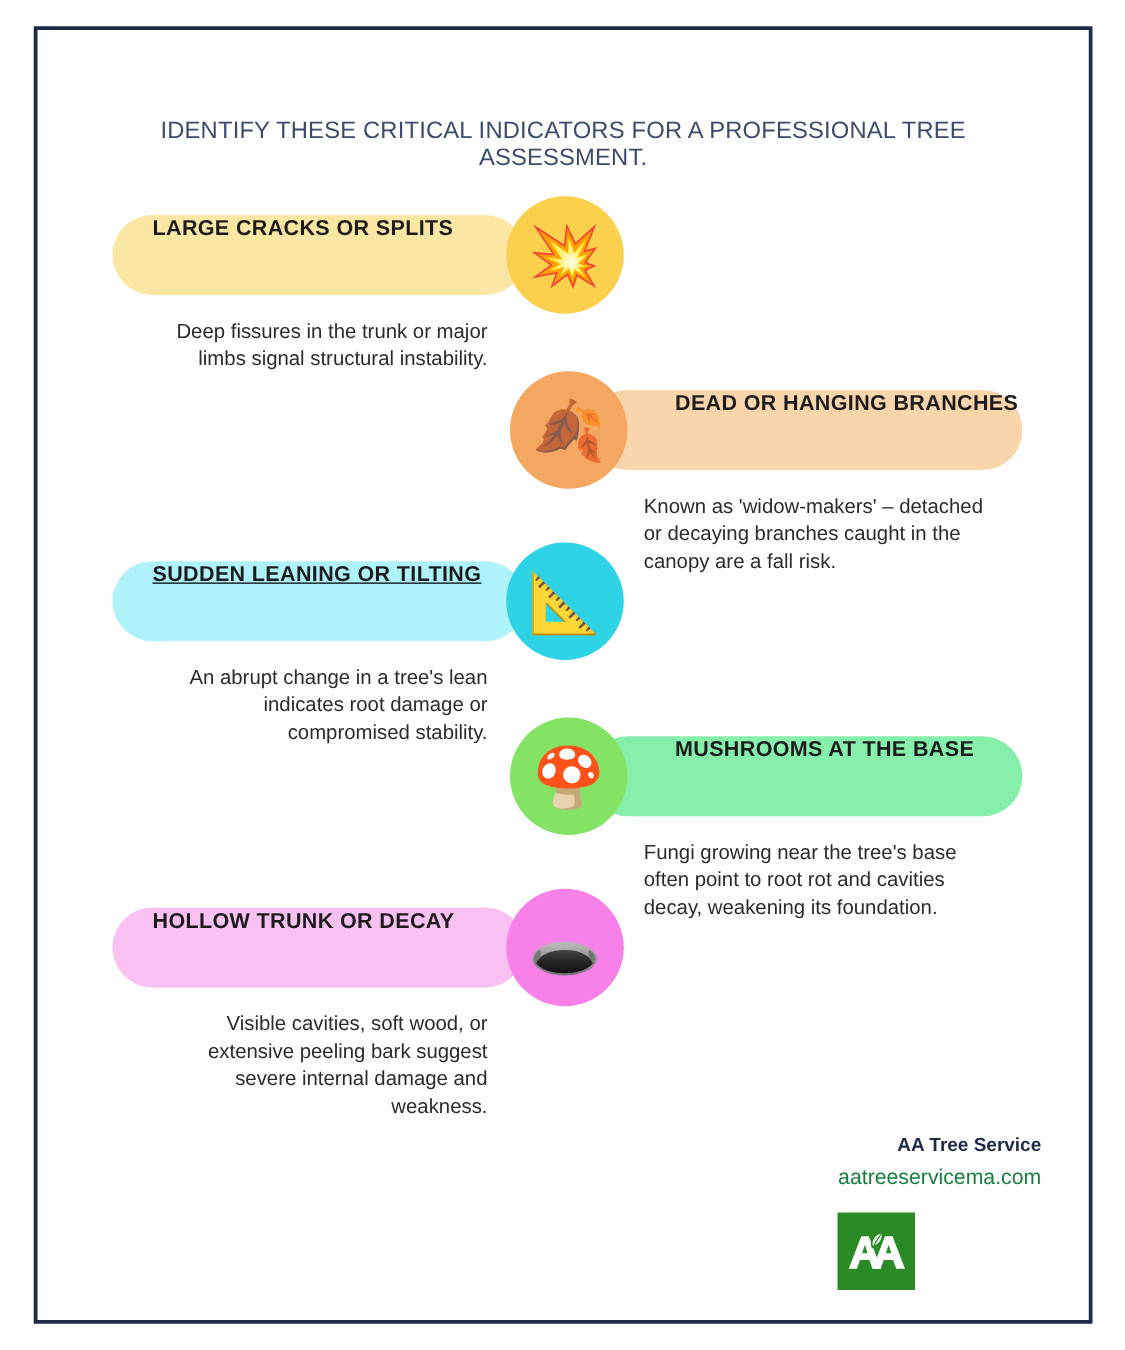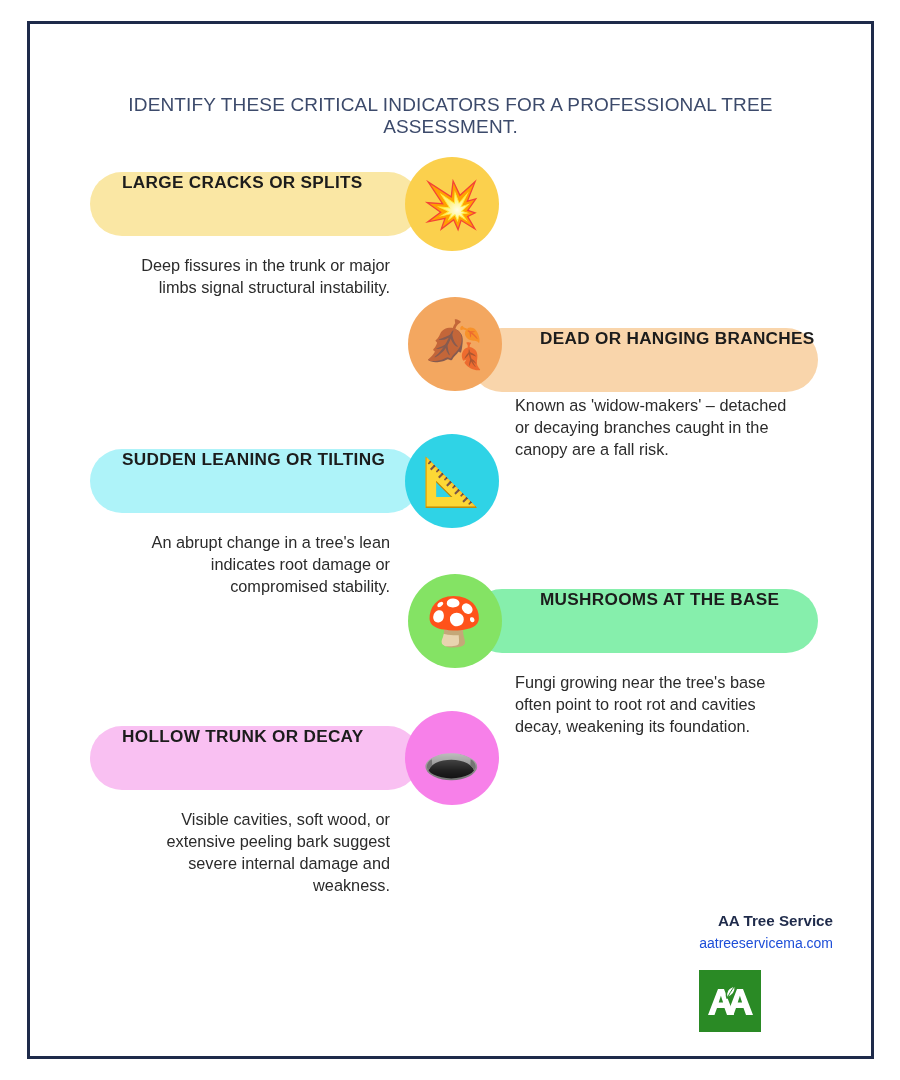--- a/index.html
+++ b/index.html
@@ -85,22 +85,22 @@
     flex-direction: column;
   }
   .footer-text { text-align: right; }
   .brand {
     font-size: 15.2px;
     font-weight: bold;
     color: #1e2a4a;
     line-height: 1.5;
   }
   .site {
-    font-size: 14px;
-    color: #1d4ed8;
+    font-size: 17px;
+    color: #15803d;
     line-height: 1.5;
   }
   .logo {
     width: 62px; height: 62px;
     background: #2a8a25;
     display: flex; align-items: center; justify-content: center;
   }
 </style>
 </head>
 <body>
@@ -117,31 +117,31 @@
       <div class="pill" style="top: 0px; background: rgb(250, 231, 164);">
         <span class="pill-label">LARGE CRACKS OR SPLITS</span>
       </div>
       <div class="circle" style="top: -15px; background: rgb(251, 208, 77);">
         <span>💥</span>
       </div>
       <div class="desc" style="top:82px;">Deep fissures in the trunk or major limbs signal structural instability.</div>
     </div>
 
     <div class="item side-right" style="top:140px;">
-      <div class="pill" style="top: 16px; background: rgb(249, 213, 171);">
+      <div class="pill" style="top: 0px; background: rgb(249, 213, 171);">
         <span class="pill-label">DEAD OR HANGING BRANCHES</span>
       </div>
       <div class="circle" style="top: -15px; background: rgb(243, 167, 96);">
         <span>🍂</span>
       </div>
       <div class="desc" style="top:82px;">Known as 'widow-makers' – detached or decaying branches caught in the canopy are a fall risk.</div>
     </div>
 
     <div class="item side-left" style="top:277px;">
-      <div class="pill" style="top: 0px; background: rgb(174, 243, 249);">
+      <div class="pill" style="top: 0px; background: rgb(174, 243, 249); text-decoration: underline;">
         <span class="pill-label">SUDDEN LEANING OR TILTING</span>
       </div>
       <div class="circle" style="top: -15px; background: rgb(47, 211, 230);">
         <span>📐</span>
       </div>
       <div class="desc" style="top:82px;">An abrupt change in a tree's lean indicates root damage or compromised stability.</div>
     </div>
 
     <div class="item side-right" style="top:417px;">
       <div class="pill" style="top: 0px; background: #86efac;">

